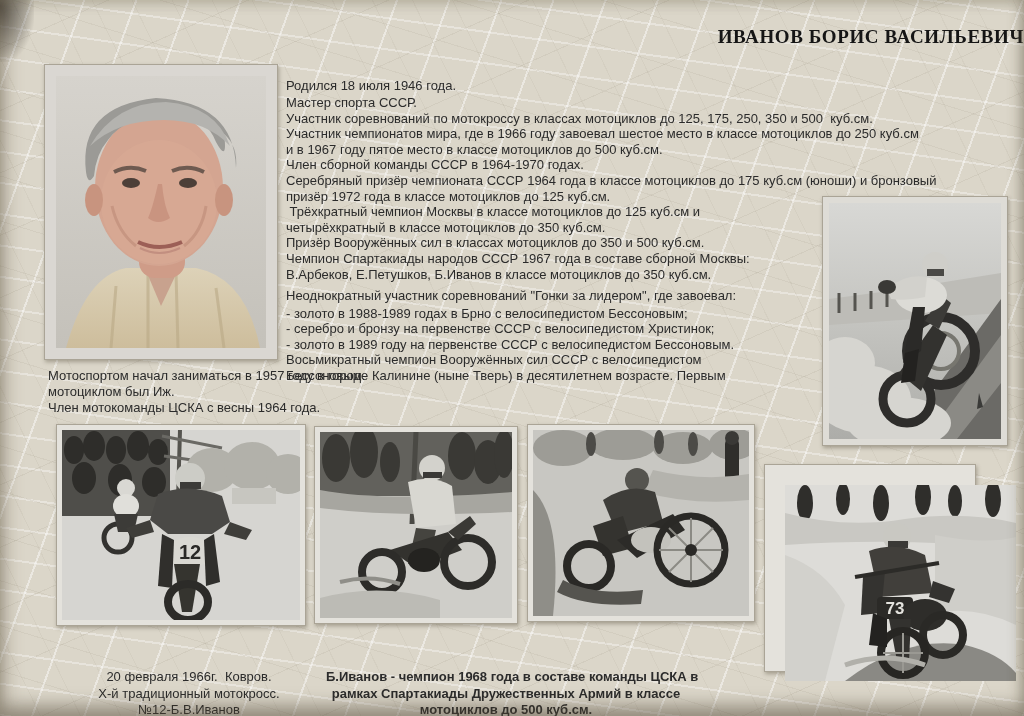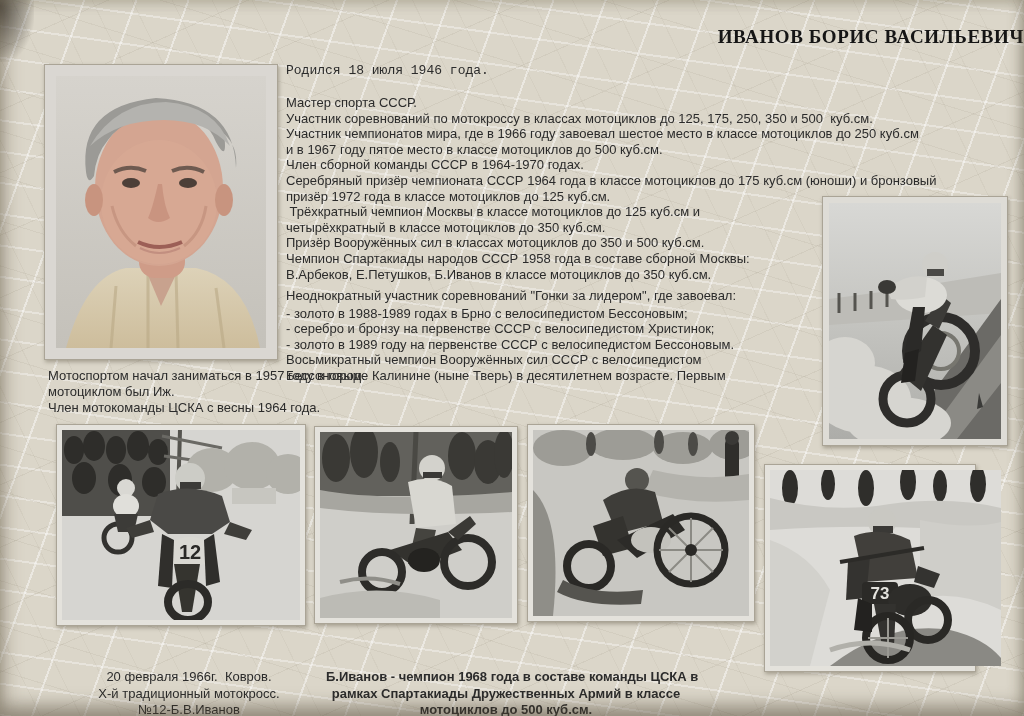--- a/index.html
+++ b/index.html
@@ -19,40 +19,40 @@
                inset 10px 0 16px rgba(120,110,90,.20),
                inset -6px 0 12px rgba(120,110,90,.16),
                inset 0 6px 10px rgba(120,110,90,.14);}
   .corner-shadow{position:absolute;left:0;top:0;width:34px;height:62px;pointer-events:none;
     background:radial-gradient(ellipse at 0% 10%, rgba(40,35,28,.75) 0%, rgba(40,35,28,.25) 55%, transparent 75%);}
   .title{position:absolute;left:0;top:26px;width:100%;margin:0;text-align:right;
     font-family:"Liberation Serif", serif;font-weight:bold;font-size:19px;
     letter-spacing:.6px;color:#151515;}
   .tblock{position:absolute;}
   .tline{white-space:pre;font-size:13px;line-height:15.6px;}
-  .born{left:286px;top:63px;font-family:Liberation Mono, monospace;}
+  .born{left:286px;top:78px;}
   .ach{left:286px;top:95px;}
   .intro{left:286px;top:288px;}
   .leader{left:286px;top:306px;}
   .leader .tline{line-height:15.4px;}
   .footer{left:48px;top:368px;}
   .footer .tline{line-height:16.2px;}
   .caption{position:absolute;text-align:center;margin-top:24px;}
   .caption .tline{font-size:13px;line-height:16.6px;white-space:pre;}
   .cap-left{left:59px;top:645px;width:260px;}
   .cap-center{left:326px;top:645px;width:360px;font-weight:bold;}
   .photo{position:absolute;box-sizing:border-box;background:#e4e2dc;
     border:1px solid #aaa496;box-shadow:1px 2px 4px rgba(80,72,55,.4);}
   .photo svg{display:block;}
   .portrait{left:44px;top:64px;width:234px;height:296px;padding:11px;background:#dad7d2;}
   .jump{left:822px;top:196px;width:186px;height:250px;padding:6px;background:#dedcd6;}
   .p1{left:56px;top:424px;width:250px;height:202px;padding:5px;text-align:right;}
   .p2{left:314px;top:426px;width:204px;height:198px;padding:5px;}
   .p3{left:527px;top:424px;width:228px;height:198px;padding:5px;}
-  .p4{left:764px;top:464px;width:212px;height:208px;padding:5px;}
+  .p4{left:764px;top:464px;width:212px;height:208px;padding:20px;}
 </style>
 </head>
 <body>
 
 <div class="board">
 
   <h1 class="title">ИВАНОВ БОРИС ВАСИЛЬЕВИЧ</h1>
 
   <div class="photo portrait">
     <svg width="210" height="272" viewBox="0 0 210 272">
@@ -106,21 +106,21 @@
       <div class="tline">Мастер спорта СССР.</div>
       <div class="tline">Участник соревнований по мотокроссу в классах мотоциклов до 125, 175, 250, 350 и 500  куб.см.</div>
       <div class="tline">Участник чемпионатов мира, где в 1966 году завоевал шестое место в классе мотоциклов до 250 куб.см</div>
       <div class="tline">и в 1967 году пятое место в классе мотоциклов до 500 куб.см.</div>
       <div class="tline">Член сборной команды СССР в 1964-1970 годах.</div>
       <div class="tline">Серебряный призёр чемпионата СССР 1964 года в классе мотоциклов до 175 куб.см (юноши) и бронзовый</div>
       <div class="tline">призёр 1972 года в классе мотоциклов до 125 куб.см.</div>
       <div class="tline"> Трёхкратный чемпион Москвы в классе мотоциклов до 125 куб.см и</div>
       <div class="tline">четырёхкратный в классе мотоциклов до 350 куб.см.</div>
       <div class="tline">Призёр Вооружённых сил в классах мотоциклов до 350 и 500 куб.см.</div>
-      <div class="tline">Чемпион Спартакиады народов СССР 1958 года в составе сборной Москвы:</div>
+      <div class="tline">Чемпион Спартакиады народов СССР 1967 года в составе сборной Москвы:</div>
       <div class="tline">В.Арбеков, Е.Петушков, Б.Иванов в классе мотоциклов до 350 куб.см.</div>
     </div>
 
   <div class="tblock intro">
     <div class="tline">Неоднократный участник соревнований "Гонки за лидером", где завоевал:</div>
   </div>
 
   <div class="tblock leader">
       <div class="tline">- золото в 1988-1989 годах в Брно с велосипедистом Бессоновым;</div>
       <div class="tline">- серебро и бронзу на первенстве СССР с велосипедистом Христинок;</div>

